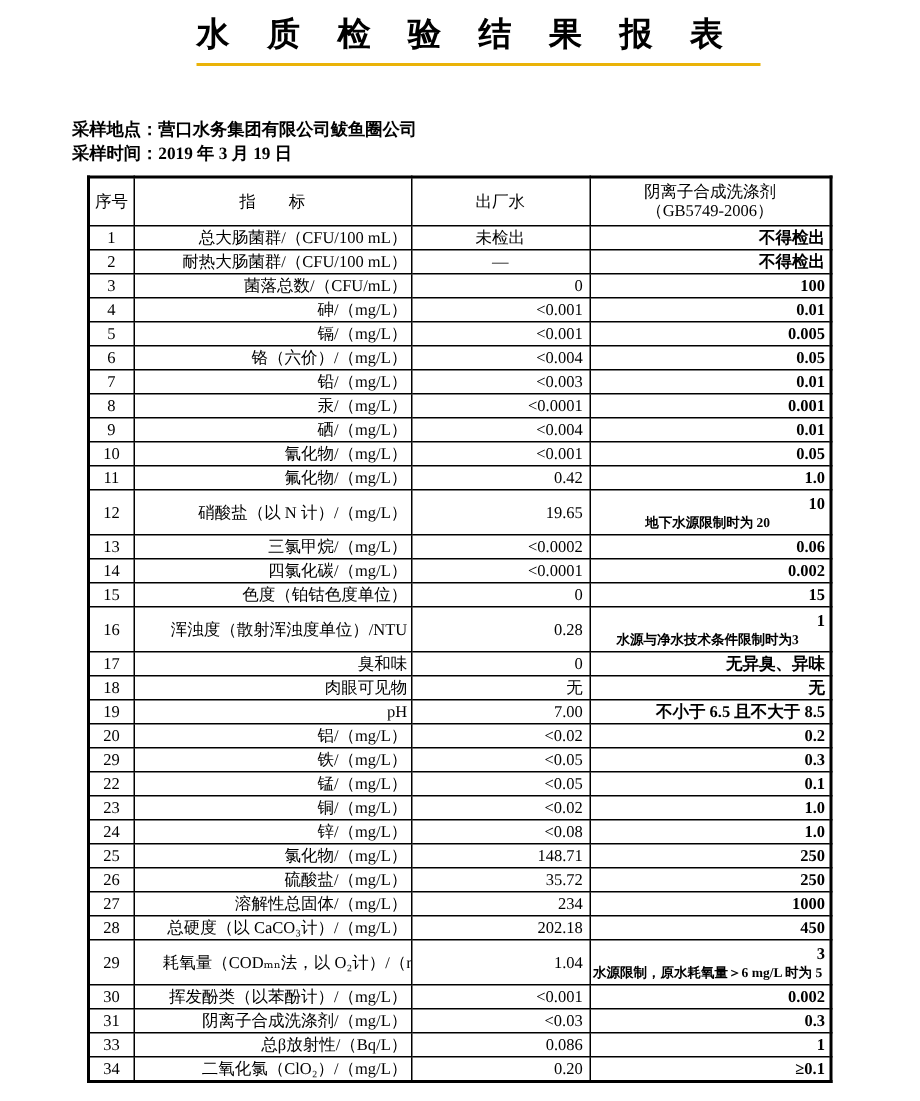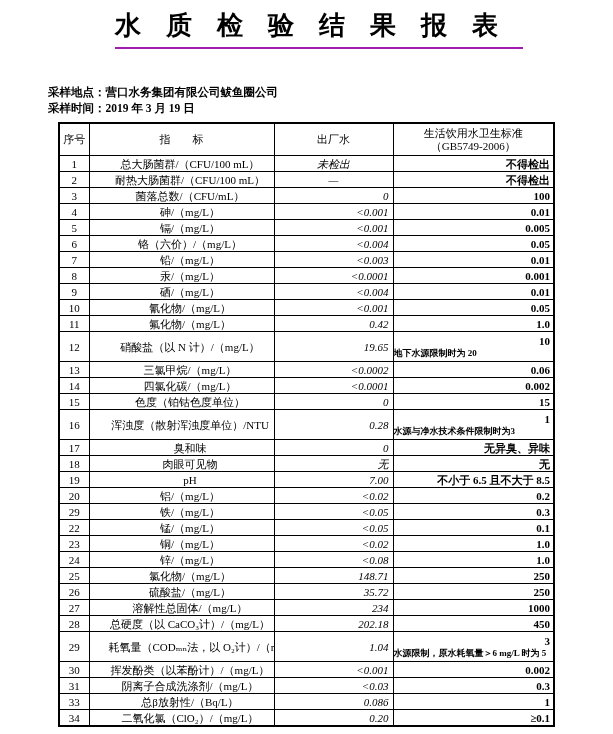--- a/index.html
+++ b/index.html
@@ -8,23 +8,23 @@
     font-family:"Liberation Serif","DejaVu Serif",serif;
     color:#000;
     -webkit-font-smoothing:antialiased;
   }
   .page{position:relative;width:613px;height:734px;background:#fff;}
 
   
   .title-wrap{text-align:center;padding-top:8px;}
   .title-text{
     display:inline-block;
-    font-size:26px;font-weight:bold;
+    font-size:22px;font-weight:bold;
     letter-spacing:25px;margin-right:-25px;
-    border-bottom:2px solid #a21caf;
+    border-bottom:2px solid #eab308;
     padding-bottom:4px;
     white-space:nowrap;
   }
 
   
   .info-block{
     margin:36px 0 6px 48px;
     font-weight:bold;
     font-size:11.5px;line-height:15.5px;
     white-space:nowrap;
@@ -43,27 +43,27 @@
     font-size:11px;
     font-weight:normal;
     overflow:hidden;
     white-space:nowrap;
     padding:0;
   }
   .report thead th{height:31px;text-align:center;vertical-align:middle;}
   .std-header-line{line-height:13px;}
   .report td{height:15px;line-height:14px;vertical-align:middle;}
   td.num{text-align:center;}
-  td.ind{text-align:center;padding-left:19px;padding-right:2px;}
-  td.fac{text-align:right;padding-right:4px;font-style:italic;}
+  td.ind{text-align:right;padding-left:19px;padding-right:2px;}
+  td.fac{text-align:right;padding-right:4px;}
   td.fac.center{text-align:center;padding-right:0;}
   td.std{text-align:right;padding-right:3px;font-weight:bold;}
   tr.tall td{height:29px;}
   .cell-main{line-height:13px;text-align:right;}
-  .cell-note{font-size:9px;line-height:11px;text-align:left;white-space:nowrap;}
+  .cell-note{font-size:9px;line-height:11px;text-align:center;white-space:nowrap;}
 </style>
 </head>
 <body>
 
 <div class="page">
 
   <div class="title-wrap">
     <span class="title-text">水质检验结果报表</span>
   </div>
 
@@ -78,21 +78,21 @@
       <col style="width:185px">
       <col style="width:119px">
       <col style="width:161px">
     </colgroup>
     <thead>
       <tr>
         <th>序号</th>
         <th>指　　标</th>
         <th>出厂水</th>
         <th>
-          <div class="std-header-line">生活饮用水卫生标准</div>
+          <div class="std-header-line">阴离子合成洗涤剂</div>
           <div class="std-header-line">（GB5749-2006）</div>
         </th>
       </tr>
     </thead>
     <tbody>
         <tr>
           <td class="num">1</td>
           <td class="ind">总大肠菌群/（CFU/100 mL）</td>
           <td class="fac center">未检出</td>
           <td class="std">不得检出</td>

